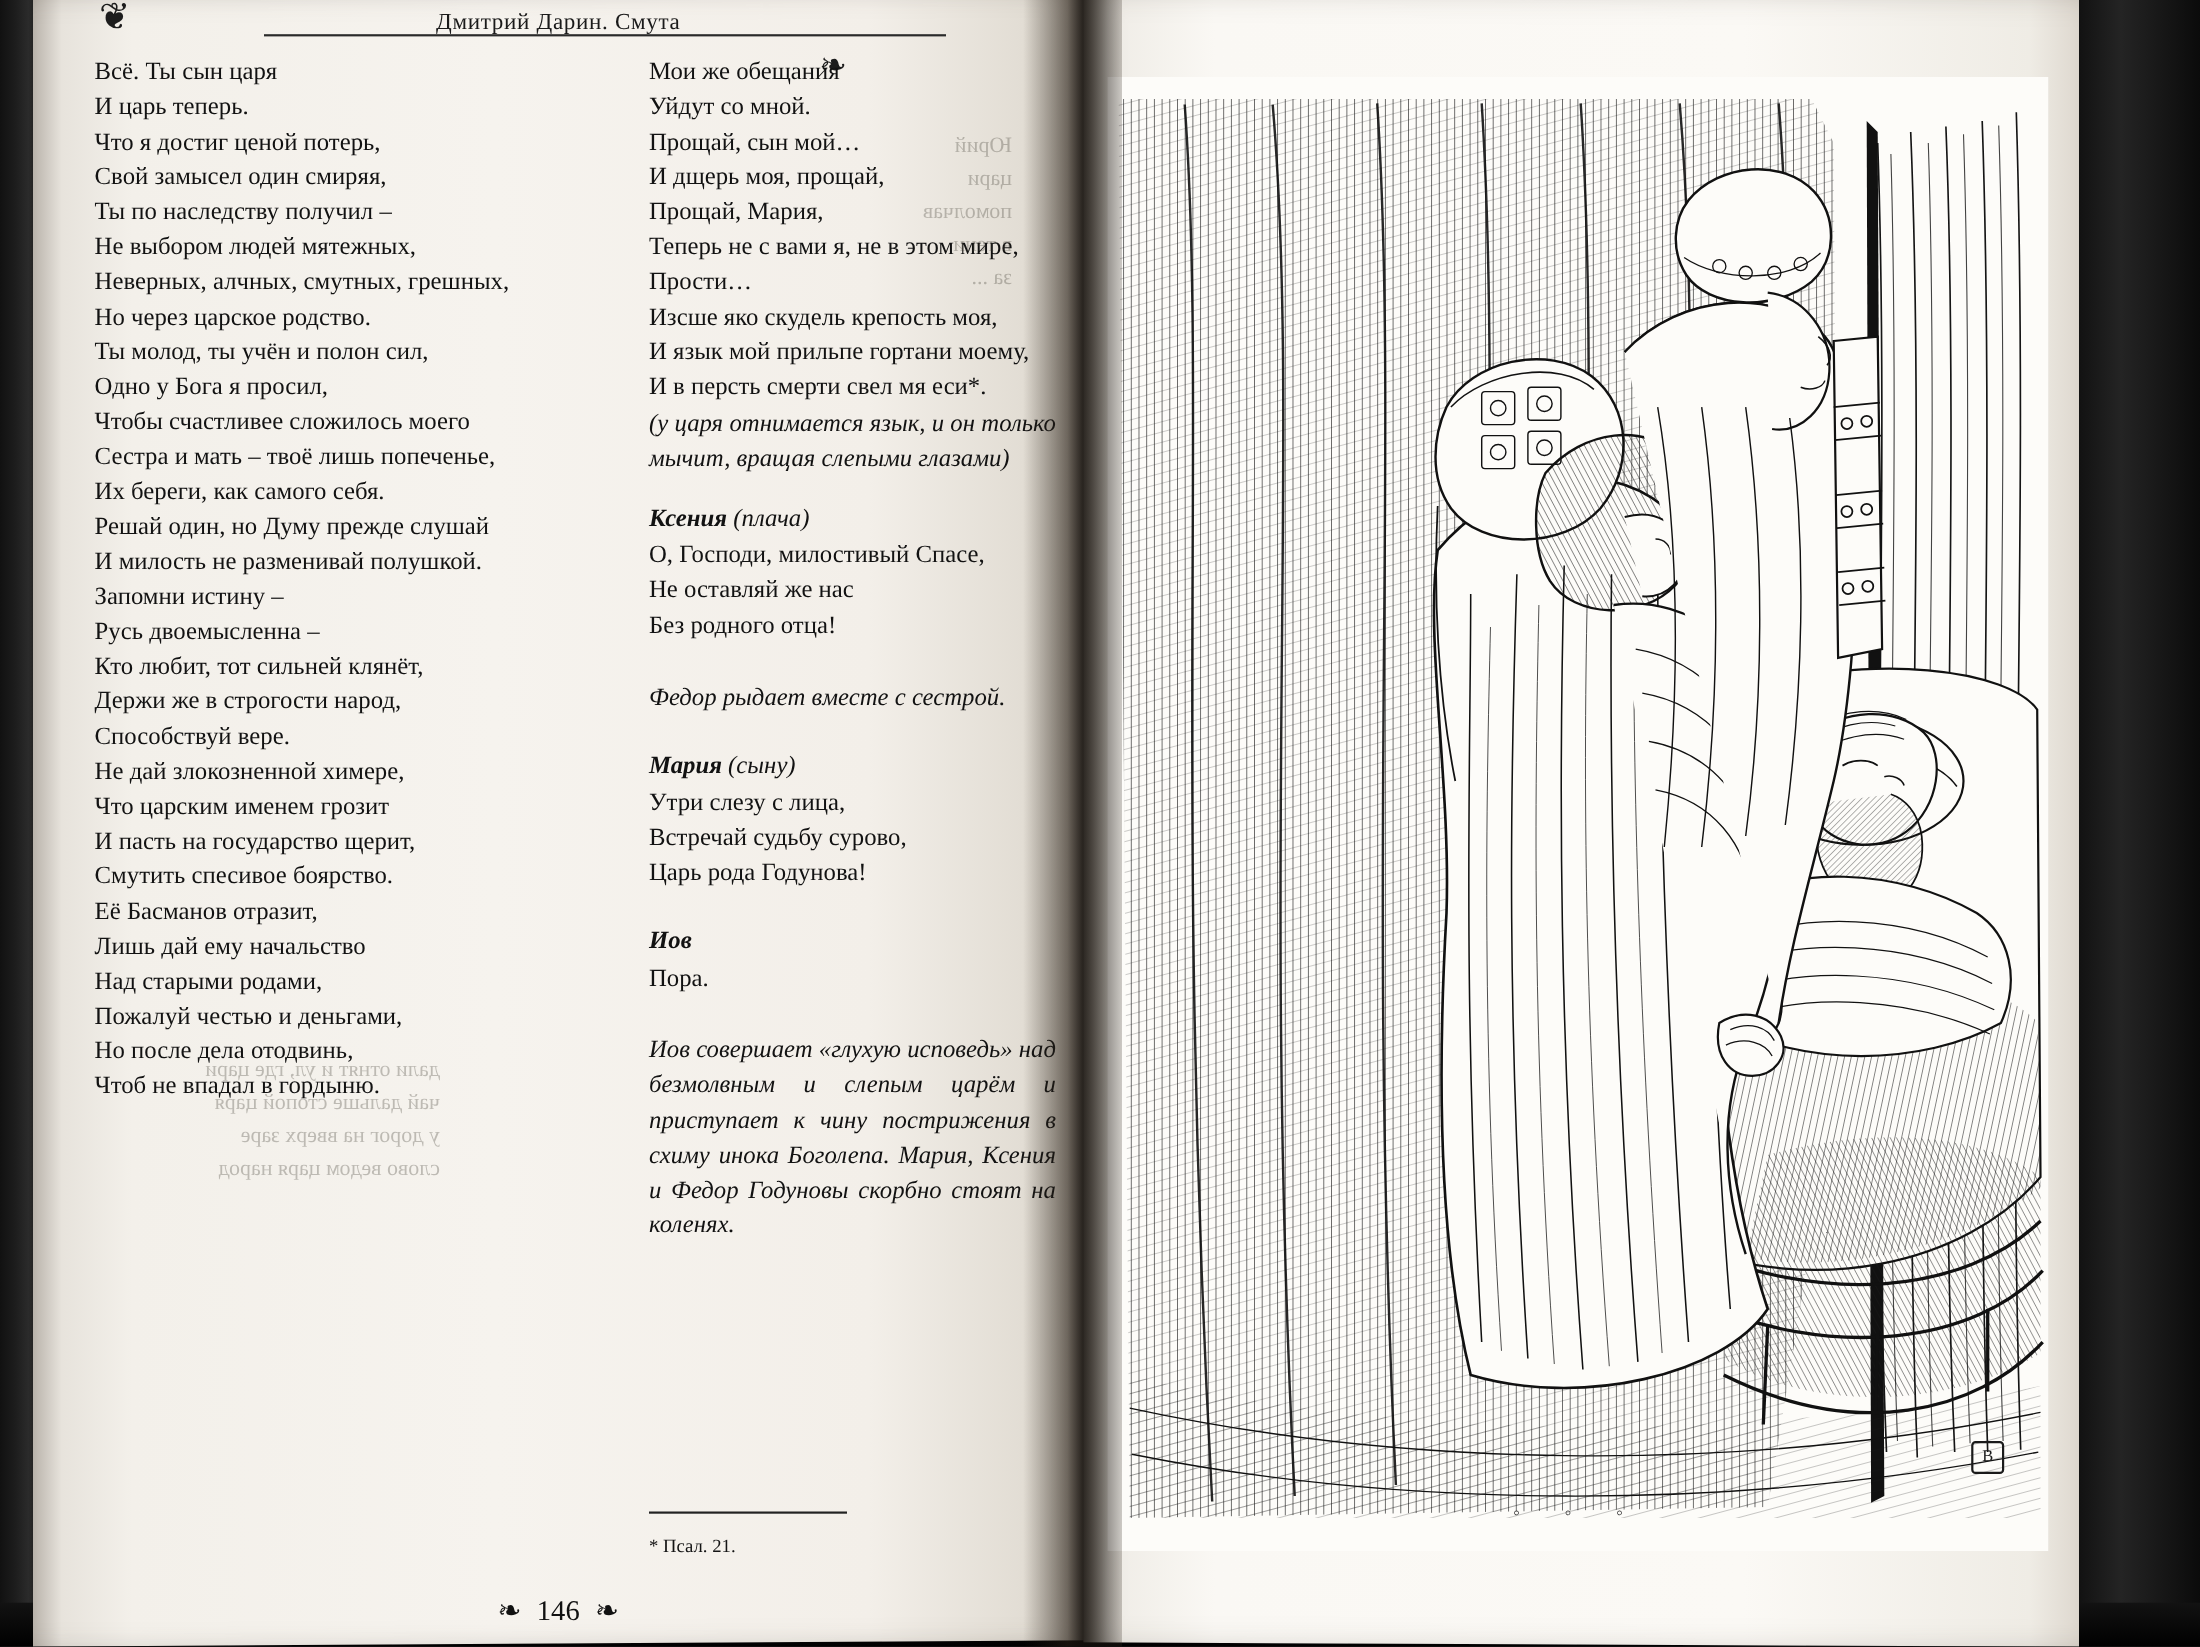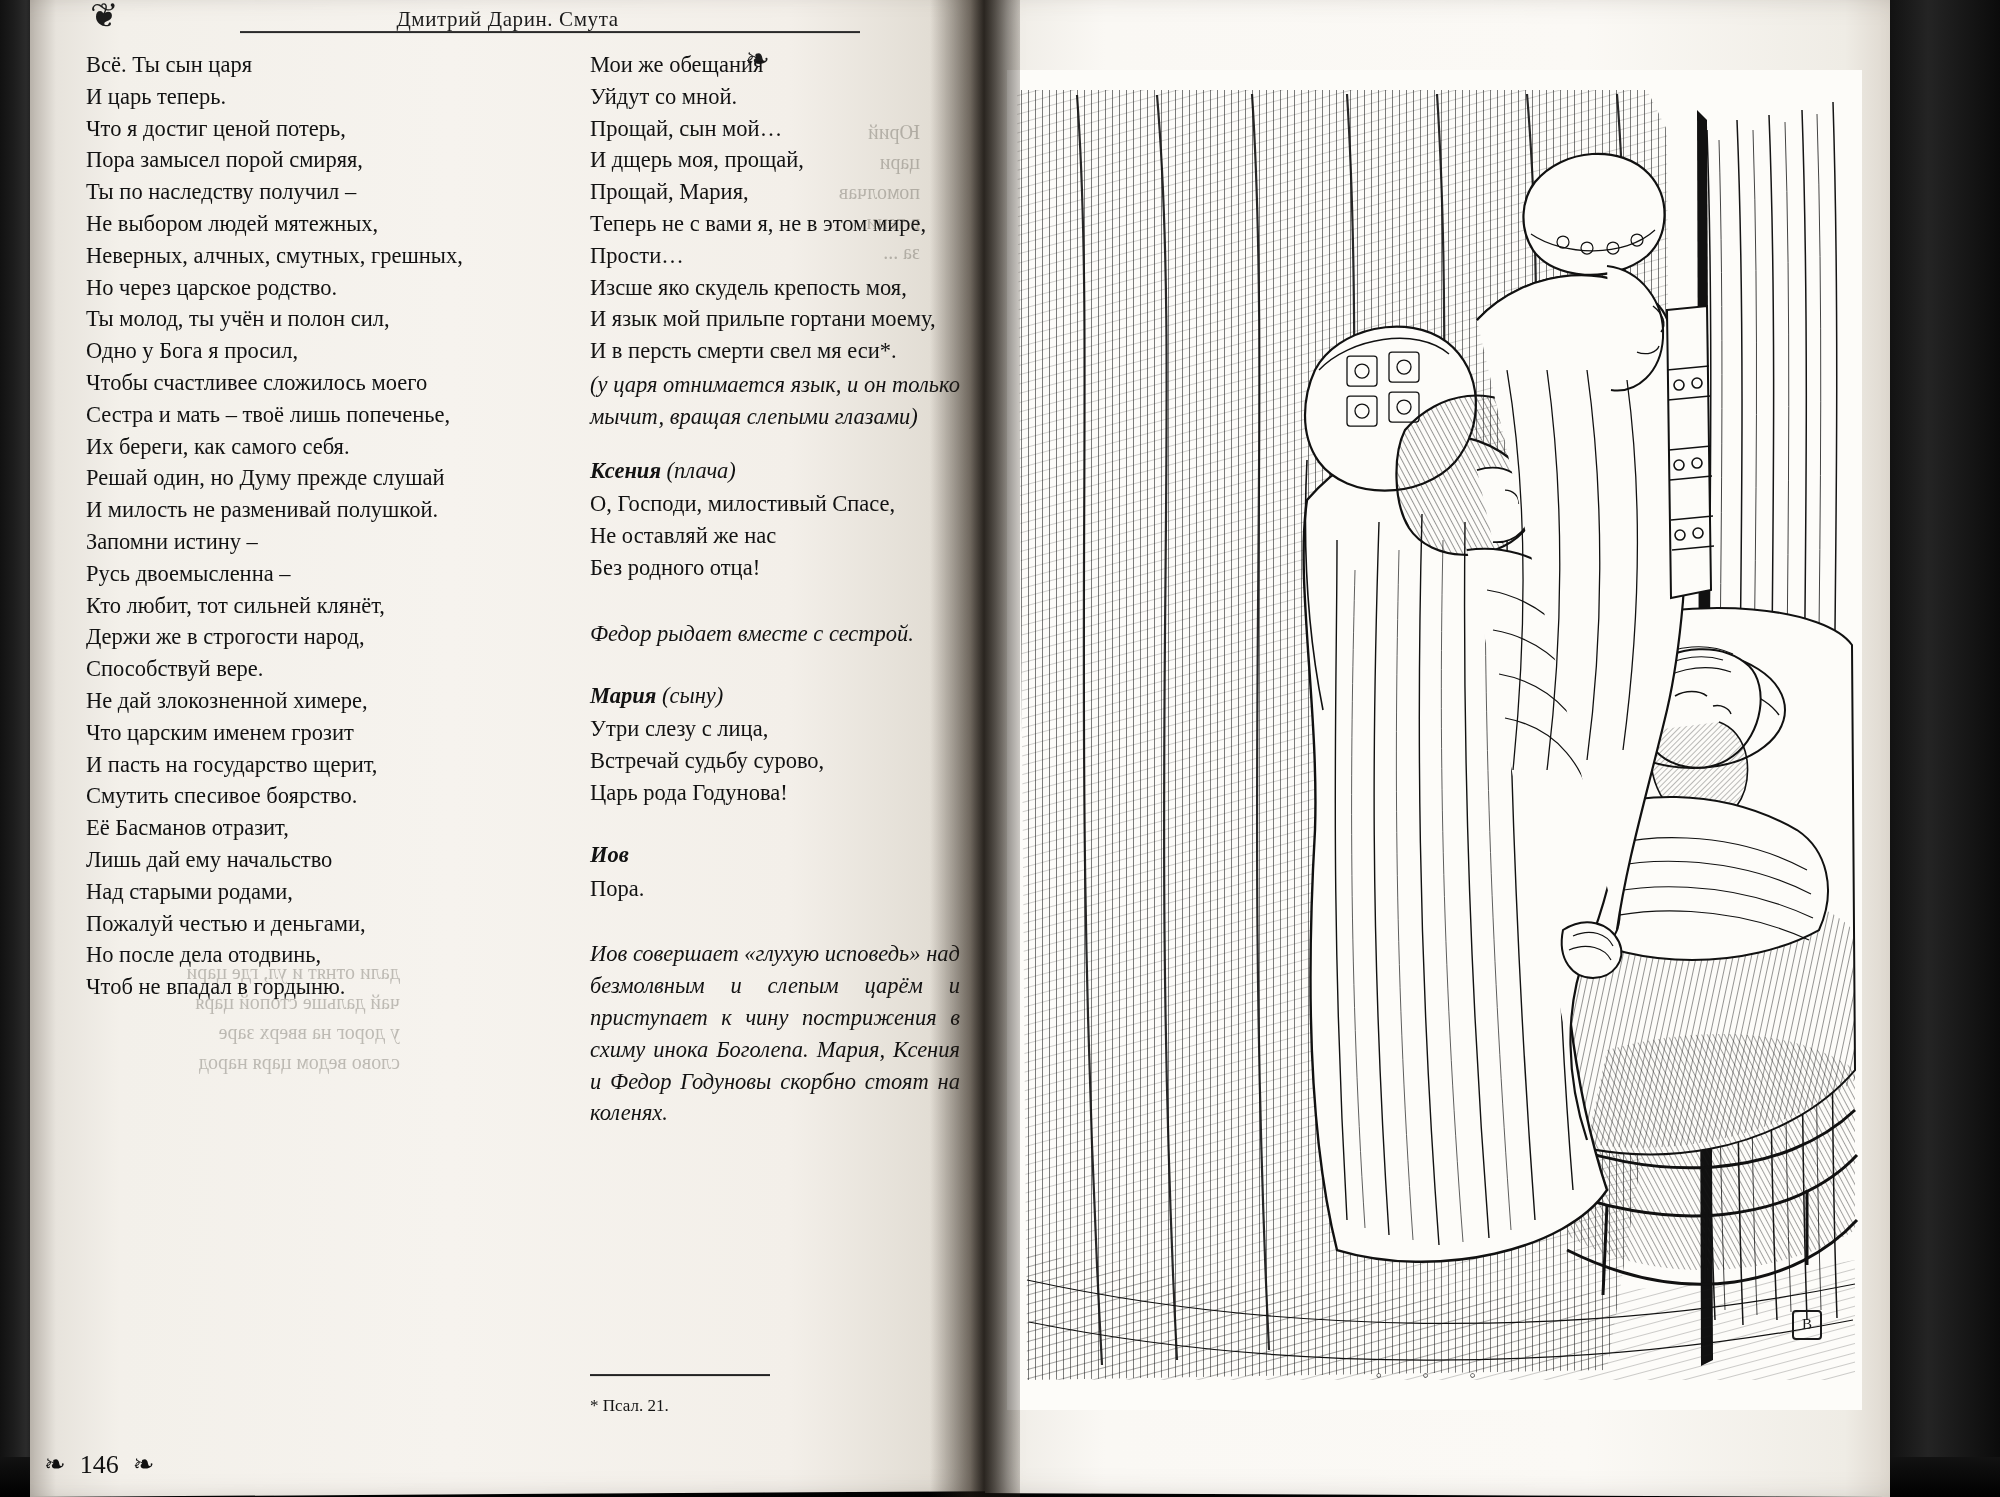--- a/index.html
+++ b/index.html
@@ -138,21 +138,21 @@
     width: 180px; height: 2px; background: #222;
   }
   .footnote {
     position: absolute;
     left: 560px; bottom: 78px;
     font-size: 17px; color: #141414;
   }
   .folio {
     position: absolute;
     bottom: 14px; left: 0; width: 955px;
-    text-align: left;
+    text-align: center;
     font-size: 26px;
     color: #111;
   }
   .folio .orn { font-size: 26px; padding: 0 14px; }
 
   
   .ghost {
     position: absolute;
     color: rgba(60,55,48,.30);
     font-size: 20px;
@@ -203,21 +203,21 @@
 
       <div class="orn-left">❦</div>
       <div class="running-head">Дмитрий Дарин. Смута</div>
       <div class="rule-top"></div>
       <div class="orn-right-top">❧</div>
 
       <div class="col col-a">
         <p class="line">Всё. Ты сын царя</p>
         <p class="line">И царь теперь.</p>
         <p class="line">Что я достиг ценой потерь,</p>
-        <p class="line">Пора замысел порой смиряя,</p>
+        <p class="line">Свой замысел один смиряя,</p>
         <p class="line">Ты по наследству получил –</p>
         <p class="line">Не выбором людей мятежных,</p>
         <p class="line">Неверных, алчных, смутных, грешных,</p>
         <p class="line">Но через царское родство.</p>
         <p class="line">Ты молод, ты учён и полон сил,</p>
         <p class="line">Одно у Бога я просил,</p>
         <p class="line">Чтобы счастливее сложилось моего</p>
         <p class="line">Сестра и мать – твоё лишь попеченье,</p>
         <p class="line">Их береги, как самого себя.</p>
         <p class="line">Решай один, но Думу прежде слушай</p>

